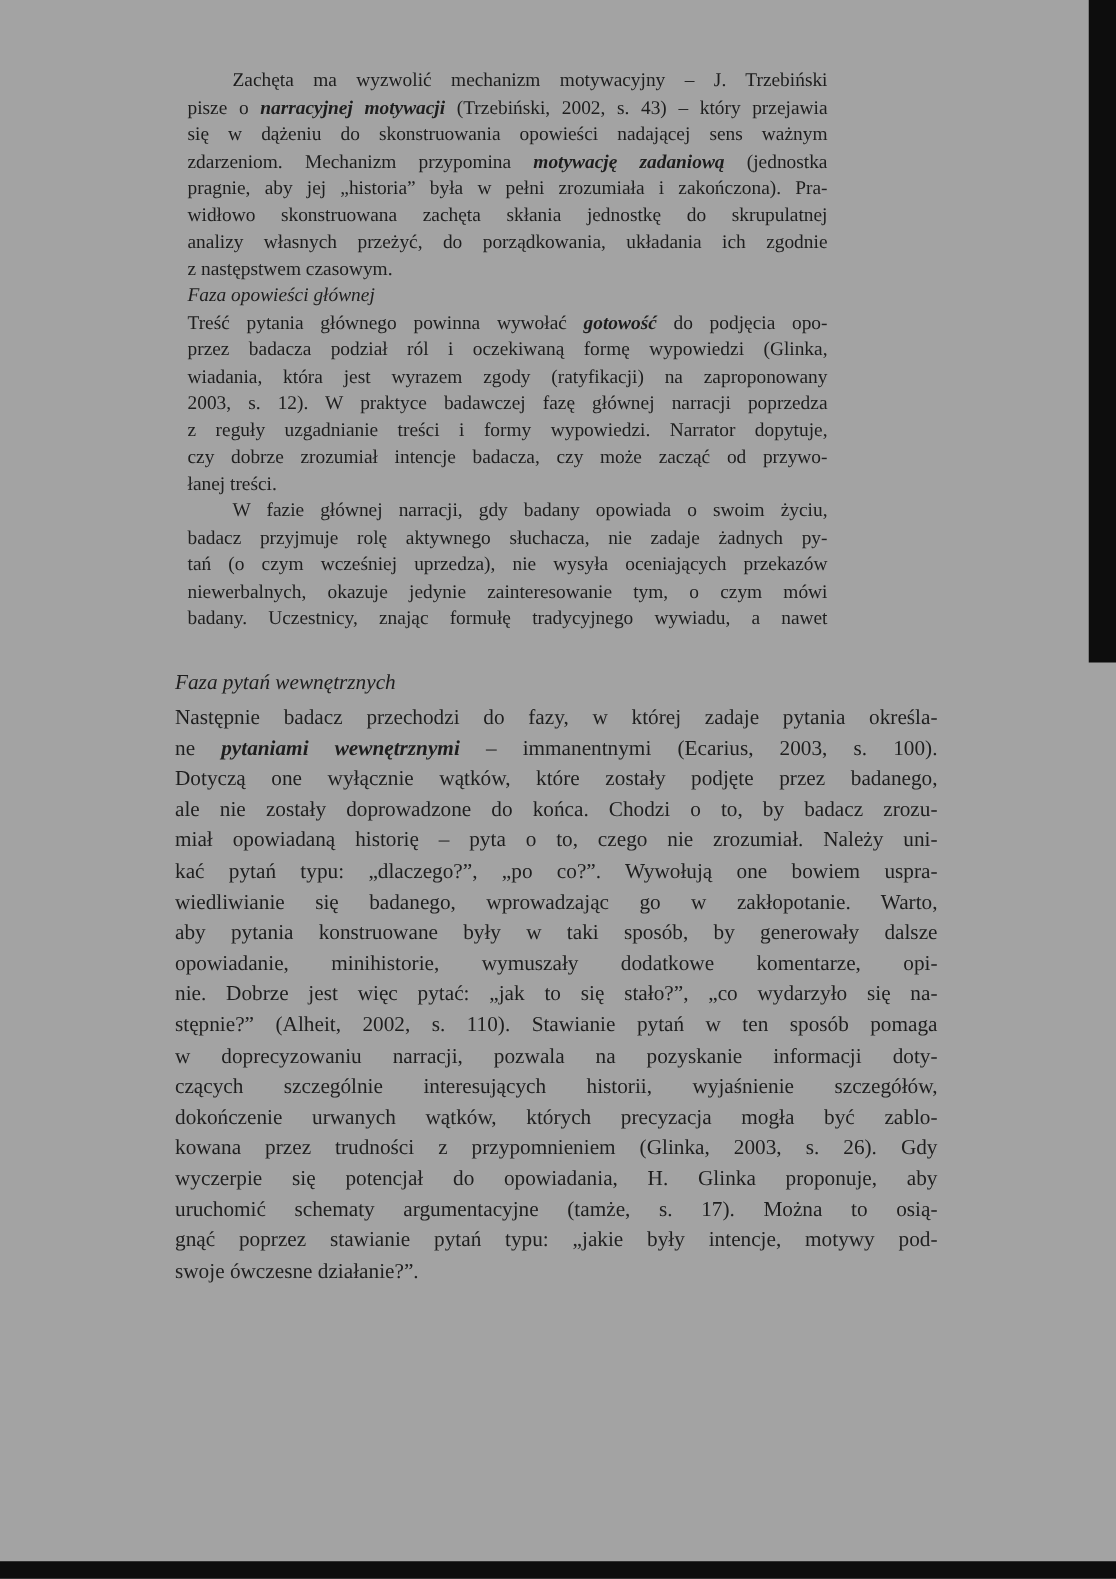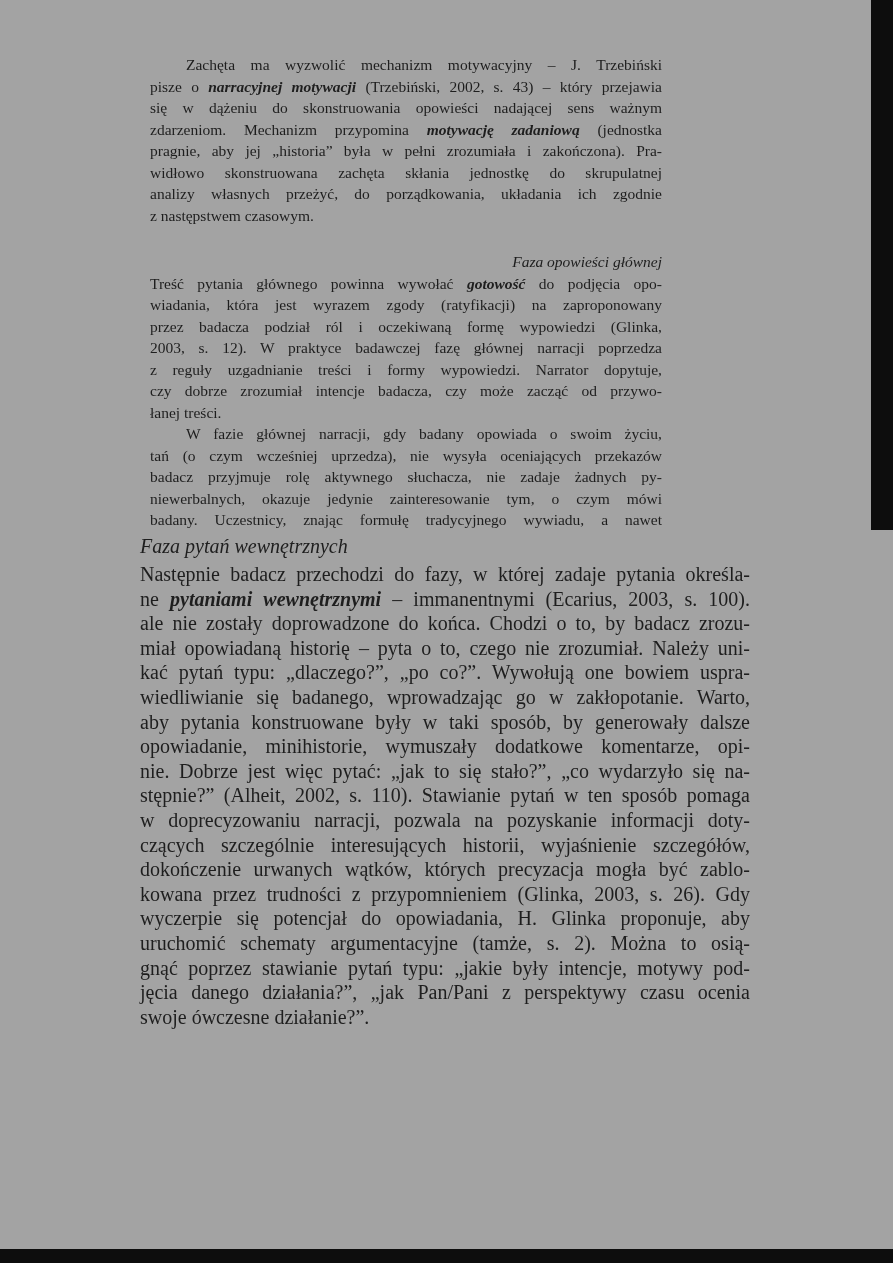--- a/index.html
+++ b/index.html
@@ -10,25 +10,25 @@
   }
   .page{position:absolute;inset:0;background:#a3a3a3;}
   .col{position:absolute;}
   #col-small{left:150px;top:54px;width:512px;}
   #col-large{left:140px;top:533px;width:610px;}
   .line{
     display:block;text-align:justify;text-align-last:justify;text-justify:inter-word;
     white-space:nowrap;
   }
   .size-small .line, .heading.size-small{font-size:15.5px;line-height:21.5px;height:21.5px;}
-  .size-large .line, .heading.size-large{font-size:20px;line-height:24.6px;height:24.6px;}
+  .size-large .line, .heading.size-large{font-size:17px;line-height:24.6px;height:24.6px;}
   .line.last{text-align-last:left;}
   .line.indent{text-indent:36px;}
   .heading{font-style:italic;display:block;}
-  .heading.size-small{margin-top:25px;text-align:right;}
+  .heading.size-small{}
   .heading.size-large{line-height:26px;height:26px;margin-bottom:3px;}
   .it{font-style:italic;font-weight:bold;}
   .scan-bar-right{
     position:absolute;top:0;right:0;width:22px;height:530px;
   }
   .scan-bar-bottom{
     position:absolute;left:0;bottom:0;width:893px;height:14px;
   }
 </style>
 </head>
@@ -42,54 +42,54 @@
         <div class="line"><span>się w dążeniu do skonstruowania opowieści nadającej sens ważnym</span></div>
         <div class="line"><span>zdarzeniom. Mechanizm przypomina </span><span class="it">motywację zadaniową</span><span> (jednostka</span></div>
         <div class="line"><span>pragnie, aby jej „historia” była w pełni zrozumiała i zakończona). Pra-</span></div>
         <div class="line"><span>widłowo skonstruowana zachęta skłania jednostkę do skrupulatnej</span></div>
         <div class="line"><span>analizy własnych przeżyć, do porządkowania, układania ich zgodnie</span></div>
         <div class="line last"><span>z następstwem czasowym.</span></div>
       </div>
       <div class="heading size-small">Faza opowieści głównej</div>
       <div class="para size-small">
         <div class="line"><span>Treść pytania głównego powinna wywołać </span><span class="it">gotowość</span><span> do podjęcia opo-</span></div>
+        <div class="line"><span>przez badacza podział ról i oczekiwaną formę wypowiedzi (Glinka,</span></div>
         <div class="line"><span>wiadania, która jest wyrazem zgody (ratyfikacji) na zaproponowany</span></div>
-        <div class="line"><span>przez badacza podział ról i oczekiwaną formę wypowiedzi (Glinka,</span></div>
         <div class="line"><span>2003, s. 12). W praktyce badawczej fazę głównej narracji poprzedza</span></div>
         <div class="line"><span>z reguły uzgadnianie treści i formy wypowiedzi. Narrator dopytuje,</span></div>
         <div class="line"><span>czy dobrze zrozumiał intencje badacza, czy może zacząć od przywo-</span></div>
         <div class="line last"><span>łanej treści.</span></div>
       </div>
       <div class="para size-small">
         <div class="line indent"><span>W fazie głównej narracji, gdy badany opowiada o swoim życiu,</span></div>
+        <div class="line"><span>badacz przyjmuje rolę aktywnego słuchacza, nie zadaje żadnych py-</span></div>
         <div class="line"><span>tań (o czym wcześniej uprzedza), nie wysyła oceniających przekazów</span></div>
-        <div class="line"><span>badacz przyjmuje rolę aktywnego słuchacza, nie zadaje żadnych py-</span></div>
         <div class="line"><span>niewerbalnych, okazuje jedynie zainteresowanie tym, o czym mówi</span></div>
         <div class="line"><span>badany. Uczestnicy, znając formułę tradycyjnego wywiadu, a nawet</span></div>
       </div>
     </div>
   <div class="col" id="col-large">
       <div class="heading size-large">Faza pytań wewnętrznych</div>
       <div class="para size-large">
         <div class="line"><span>Następnie badacz przechodzi do fazy, w której zadaje pytania określa-</span></div>
         <div class="line"><span>ne </span><span class="it">pytaniami wewnętrznymi</span><span> – immanentnymi (Ecarius, 2003, s. 100).</span></div>
+        <div class="line"><span>Dotyczą one wyłącznie wątków, które zostały podjęte przez badanego,</span></div>
         <div class="line"><span>ale nie zostały doprowadzone do końca. Chodzi o to, by badacz zrozu-</span></div>
         <div class="line"><span>miał opowiadaną historię – pyta o to, czego nie zrozumiał. Należy uni-</span></div>
         <div class="line"><span>kać pytań typu: „dlaczego?”, „po co?”. Wywołują one bowiem uspra-</span></div>
         <div class="line"><span>wiedliwianie się badanego, wprowadzając go w zakłopotanie. Warto,</span></div>
         <div class="line"><span>aby pytania konstruowane były w taki sposób, by generowały dalsze</span></div>
         <div class="line"><span>opowiadanie, minihistorie, wymuszały dodatkowe komentarze, opi-</span></div>
         <div class="line"><span>nie. Dobrze jest więc pytać: „jak to się stało?”, „co wydarzyło się na-</span></div>
         <div class="line"><span>stępnie?” (Alheit, 2002, s. 110). Stawianie pytań w ten sposób pomaga</span></div>
         <div class="line"><span>w doprecyzowaniu narracji, pozwala na pozyskanie informacji doty-</span></div>
         <div class="line"><span>czących szczególnie interesujących historii, wyjaśnienie szczegółów,</span></div>
         <div class="line"><span>dokończenie urwanych wątków, których precyzacja mogła być zablo-</span></div>
         <div class="line"><span>kowana przez trudności z przypomnieniem (Glinka, 2003, s. 26). Gdy</span></div>
         <div class="line"><span>wyczerpie się potencjał do opowiadania, H. Glinka proponuje, aby</span></div>
-        <div class="line"><span>uruchomić schematy argumentacyjne (tamże, s. 2). Można to osią-</span></div>
+        <div class="line"><span>uruchomić schematy argumentacyjne (tamże, s. 17). Można to osią-</span></div>
         <div class="line"><span>gnąć poprzez stawianie pytań typu: „jakie były intencje, motywy pod-</span></div>
-        <div class="line"><span>jęcia danego działania?”, „jak Pan/Pani z perspektywy czasu ocenia</span></div>
         <div class="line last"><span>swoje ówczesne działanie?”.</span></div>
       </div>
     </div>
   <div class="scan-bar-right" style="background: rgb(13, 13, 13);"></div>
   <div class="scan-bar-bottom" style="background: rgb(13, 13, 13);"></div>
 </div>
 
 </body></html>

